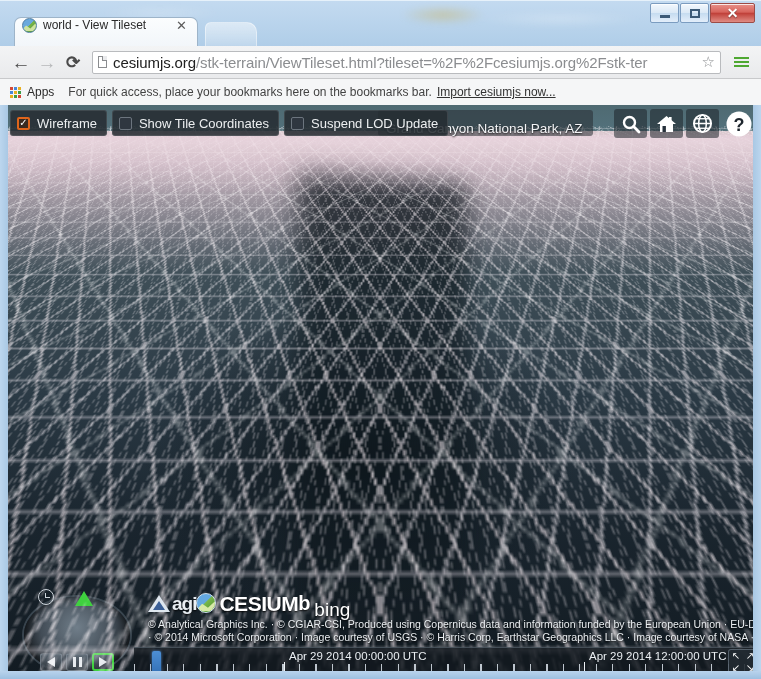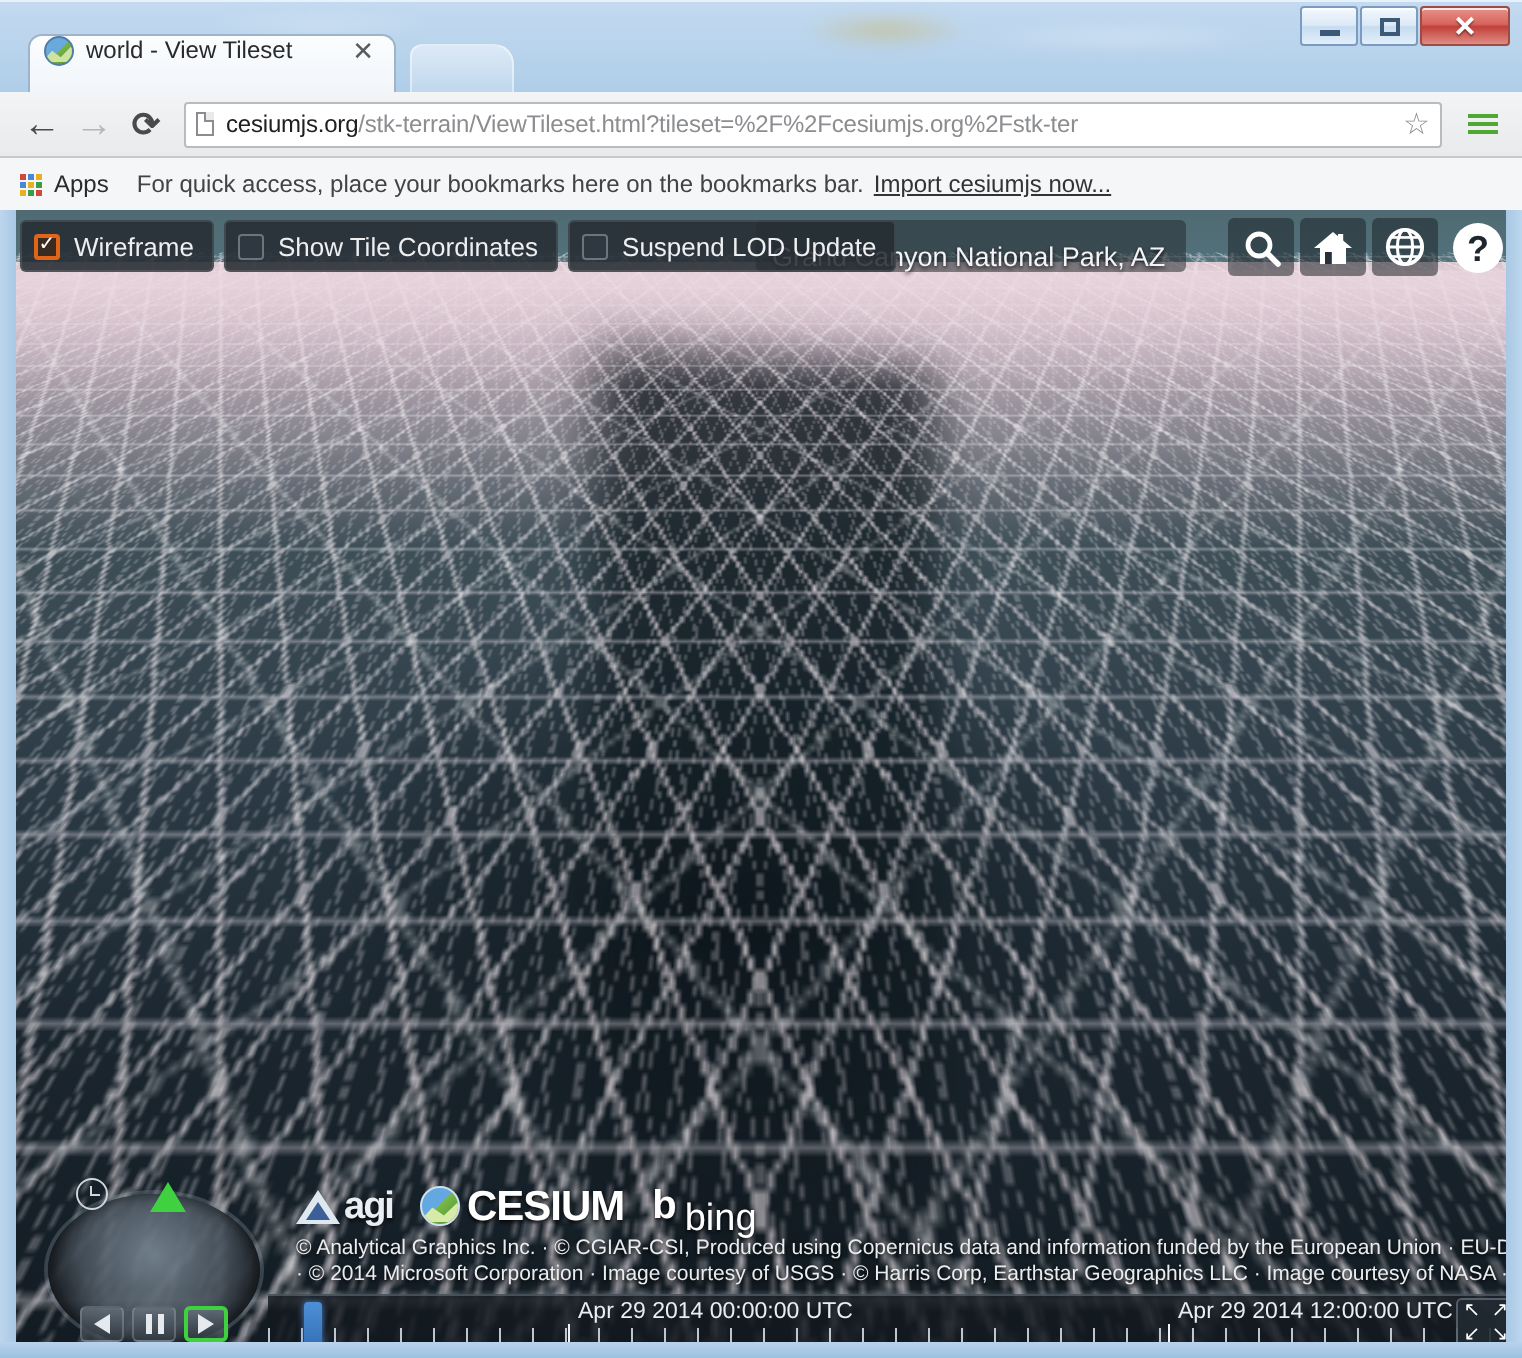--- a/index.html
+++ b/index.html
@@ -97,21 +97,21 @@
   .omnibox {
     flex:1; height:23px; margin:0 4px 0 6px;
     background:#fff; border:1px solid #b9bbbe; border-radius:2px;
     display:flex; align-items:center; padding:0 5px; overflow:hidden;
   }
   .page-ico {
     width:9px; height:12px; border:1px solid #8a8c8f; background:#fff;
     flex:0 0 auto; margin-right:6px; position:relative;
   }
   .page-ico::after{content:"";position:absolute;right:-1px;top:-1px;width:4px;height:4px;background:#e9eaec;border-left:1px solid #8a8c8f;border-bottom:1px solid #8a8c8f;}
-  .url { font-size:12px; white-space:nowrap; overflow:hidden; flex:1; letter-spacing:-0.1px;}
+  .url { font-size:15px; white-space:nowrap; overflow:hidden; flex:1; letter-spacing:-0.1px;}
   .url .host { color:#202020; }
   .url .path { color:#8b8d90; }
   .star { font-size:15px; color:#8d8f92; flex:0 0 auto; margin-left:2px;}
   .menu-btn { width:24px; height:26px; display:flex; flex-direction:column; justify-content:center; align-items:center; gap:2px; margin-left:4px;}
   .menu-btn i { display:block; width:15px; height:2px; background:#4ea832; }
 
   
   .bookmarks {
     position:absolute; left:0; top:78px; width:761px; height:27px;
     background:#f5f6f7; border-bottom:1px solid #cdced0;
@@ -261,21 +261,21 @@
   }
   .clock-ico::before{content:"";position:absolute;left:6px;top:2.5px;width:1.4px;height:5.5px;background:#cfd6dc;}
   .clock-ico::after{content:"";position:absolute;left:6.5px;top:7px;width:4.5px;height:1.4px;background:#cfd6dc;}
 
   
   .credits {
     position:absolute; left:148px; bottom:35px; right:6px; z-index:7;
     color:#e9edf0; font-size:10.5px; line-height:13px;
     text-shadow: 0 1px 2px rgba(0,0,0,.9);
   }
-  .logos { display:flex; align-items:center; gap:14px; margin-bottom:2px; }
+  .logos { display:flex; align-items:center; margin-bottom:2px; }
   .logo-agi { display:flex; align-items:center; gap:2px; }
   .agi-tri { width:0;height:0;border-left:11px solid transparent;border-right:11px solid transparent;border-bottom:17px solid #dfe7ef; position:relative;}
   .agi-tri::after{content:"";position:absolute;left:-6px;top:6px;width:0;height:0;border-left:6px solid transparent;border-right:6px solid transparent;border-bottom:9px solid #3b5f96;}
   .agi-text { color:#e9eef3; font-size:19px; font-weight:600; letter-spacing:-1px; }
   .logo-cesium { display:flex; align-items:center; gap:3px;}
   .cesium-globe{
     width:20px;height:20px;border-radius:50%;
     background: linear-gradient(135deg,#63a8e0 0%, #63a8e0 46%, #79b84c 48%, #4b8f2b 100%);
     position:relative; overflow:hidden; border:1px solid #cfe0ee;
   }

